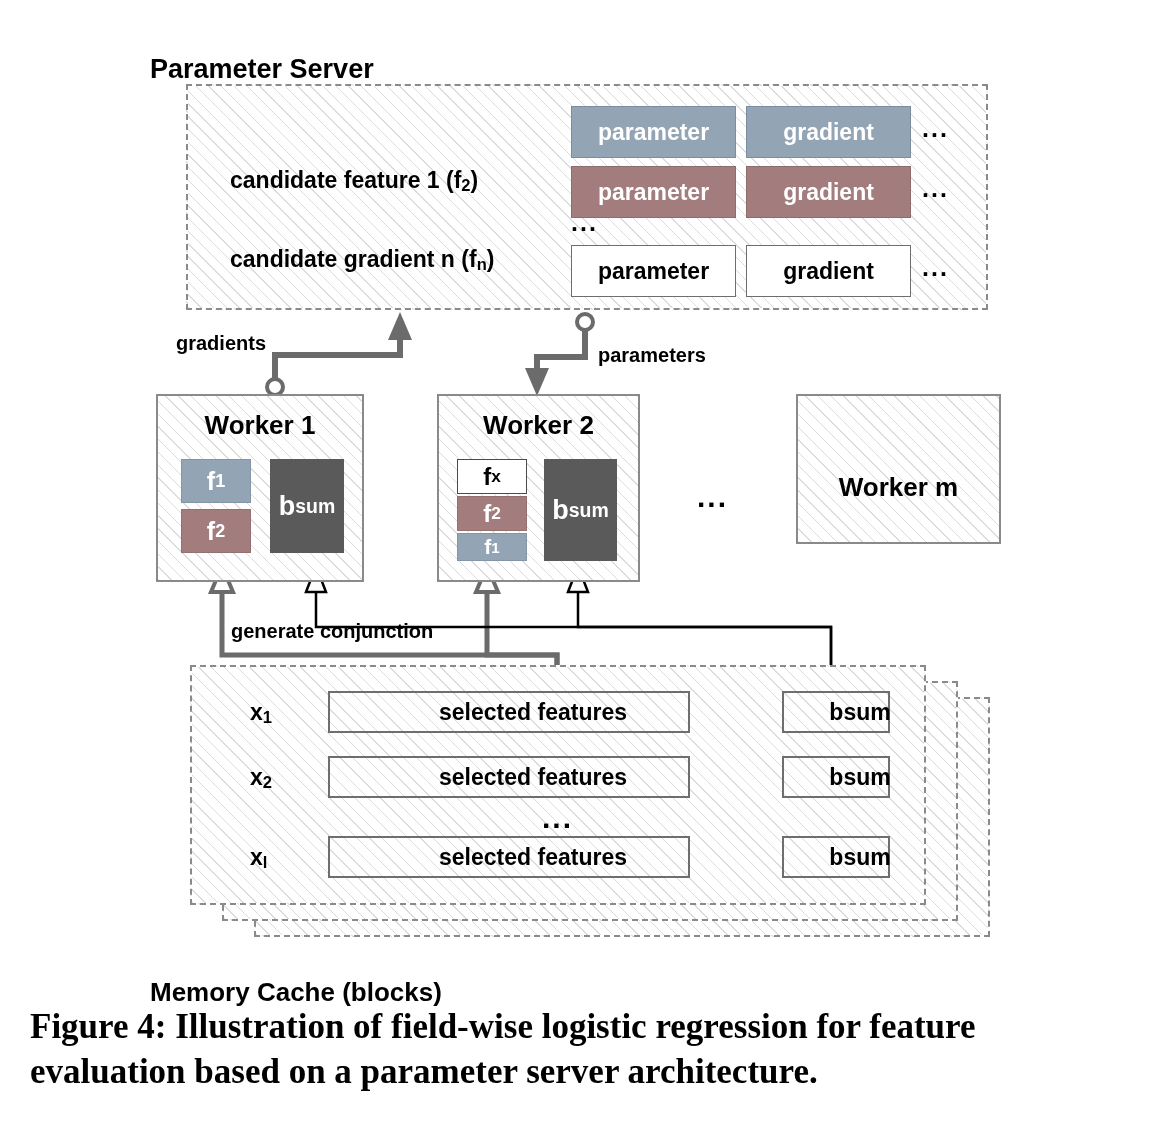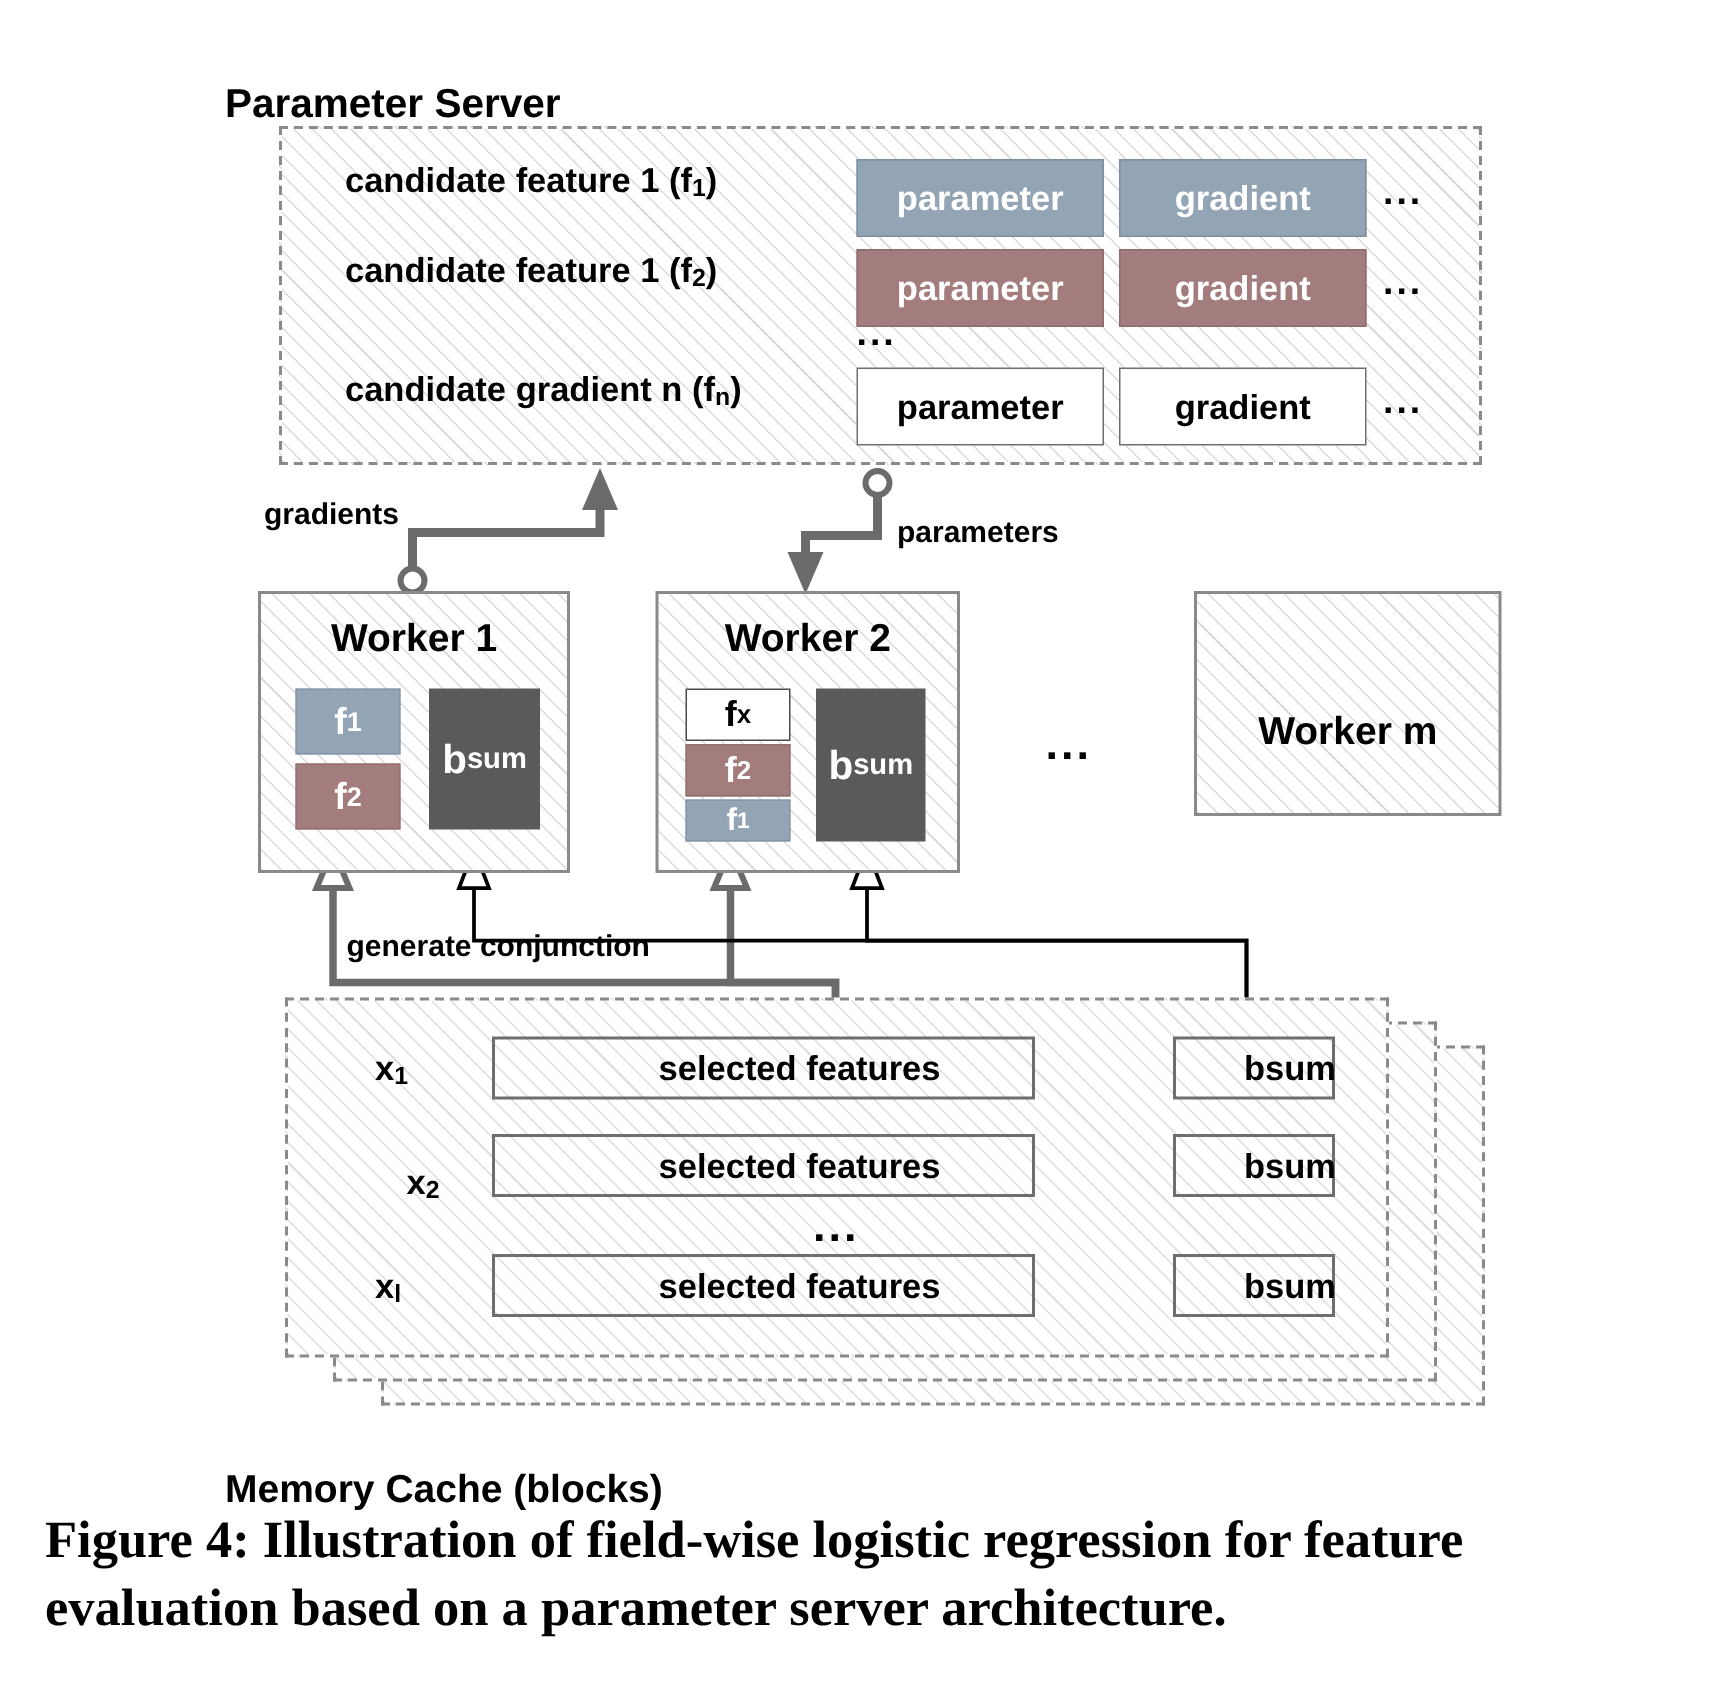--- a/index.html
+++ b/index.html
@@ -88,23 +88,20 @@
   }
   .sub{font-size:0.72em;vertical-align:-0.18em;}
 </style>
 </head>
 <body>
 
 <div class="abs heading" style="left:150px;top:30px;">Parameter Server</div>
 
 <div class="abs hatch" id="ps-box">
 
-  <div class="ps-row" style="left:42px;top:21px;">
-    <span class="ps-label"><span>candidate feature 1 (f</span><span class="sub">1</span><span>)</span></span>
-  </div>
   <div class="abs chip blue" style="left:383px;top:20px;width:165px;">parameter</div>
   <div class="abs chip blue" style="left:558px;top:20px;width:165px;">gradient</div>
   <div class="abs dots" style="left:734px;top:30px;">...</div>
 
   <div class="ps-row" style="left:42px;top:81px;">
     <span class="ps-label"><span>candidate feature 1 (f</span><span class="sub">2</span><span>)</span></span>
   </div>
   <div class="abs chip rose" style="left:383px;top:80px;width:165px;">parameter</div>
   <div class="abs chip rose" style="left:558px;top:80px;width:165px;">gradient</div>
   <div class="abs dots" style="left:734px;top:90px;">...</div>
@@ -158,21 +155,21 @@
     <path d="M831,683 L831,627 L578,627 L578,592" stroke="#000000" stroke-width="2.5" fill="none"></path>
     <polygon points="578,566 588,592 568,592" fill="#ffffff" stroke="#000000" stroke-width="2.5"></polygon>
     <circle cx="831" cy="683" r="7" fill="#ffffff" stroke="#000000" stroke-width="2.5"></circle>
   </g>
 </svg>
 
 <div class="abs wire-label" style="left:176px;top:332px;">gradients</div>
 <div class="abs wire-label" style="left:598px;top:344px;">parameters</div>
 <div class="abs wire-label" style="left:231px;top:620px;">generate conjunction</div>
 
-<div class="abs hatch worker" style="left:172px;top:394px;width:208px;height:188px;">
+<div class="abs hatch worker" style="left:156px;top:394px;width:208px;height:188px;">
   <div class="worker-title">Worker 1</div>
 
   <div class="fbox blue" style="left:23px;top:63px;width:70px;height:44px;font-size:25px;">
     <span>f</span>
       <span class="sub">1</span>
   </div>
   <div class="fbox rose" style="left:23px;top:113px;width:70px;height:44px;font-size:25px;">
     <span>f</span>
       <span class="sub">2</span>
   </div>
@@ -211,21 +208,21 @@
 
 <div class="abs hatch cache-layer" style="left:254px;top:697px;width:736px;height:240px;"></div>
 <div class="abs hatch cache-layer" style="left:222px;top:681px;width:736px;height:240px;"></div>
 
 <div class="abs hatch cache-layer" id="mc-box" style="left:190px;top:665px;width:736px;height:240px;">
 
   <div class="abs xlabel" style="left:58px;top:32px;"><span>x</span><span class="sub">1</span></div>
   <div class="cellbox" style="left:136px;top:24px;width:362px;height:42px;">selected features</div>
   <div class="cellbox" style="left:590px;top:24px;width:108px;height:42px;">bsum</div>
 
-  <div class="abs xlabel" style="left:58px;top:108px;margin-left:21px;"><span>x</span><span class="sub">2</span></div>
+  <div class="abs xlabel" style="left:58px;top:97px;"><span>x</span><span class="sub">2</span></div>
   <div class="cellbox" style="left:136px;top:89px;width:362px;height:42px;">selected features</div>
   <div class="cellbox" style="left:590px;top:89px;width:108px;height:42px;">bsum</div>
 
   <div class="abs dots" style="left:350px;top:136px;font-size:30px;">...</div>
 
   <div class="abs xlabel" style="left:58px;top:177px;"><span>x</span><span class="sub">l</span></div>
   <div class="cellbox" style="left:136px;top:169px;width:362px;height:42px;">selected features</div>
   <div class="cellbox" style="left:590px;top:169px;width:108px;height:42px;">bsum</div>
 </div>
 

